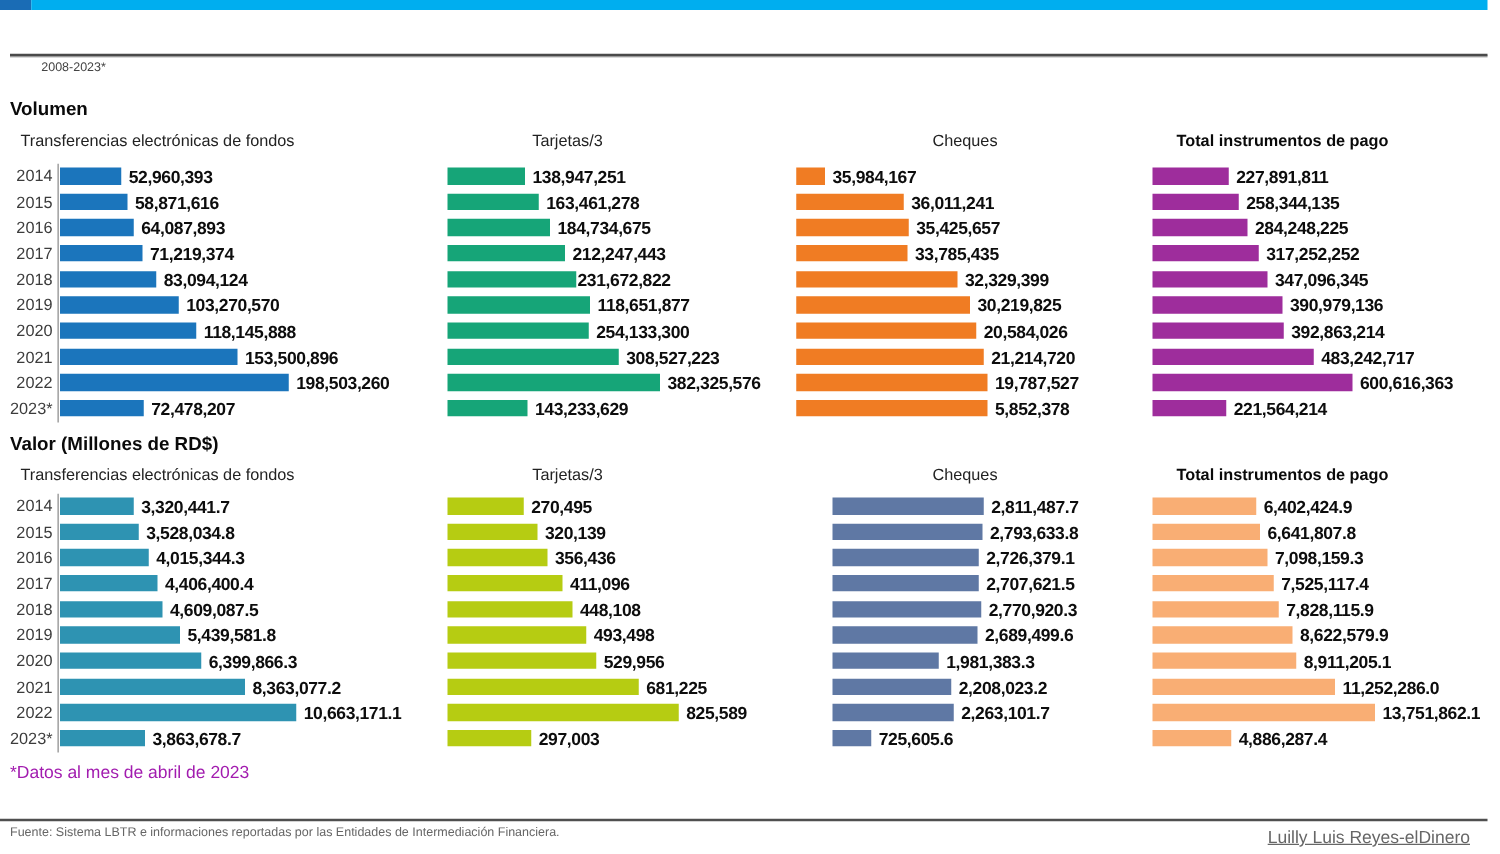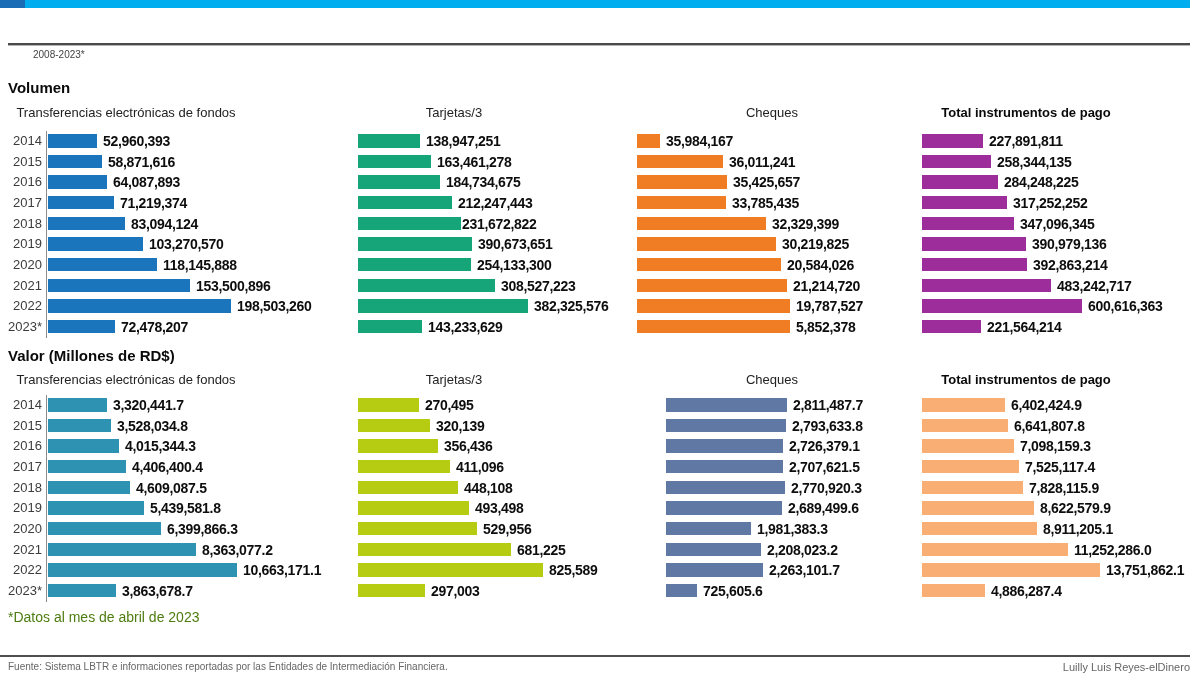--- a/index.html
+++ b/index.html
@@ -30,26 +30,26 @@
   .chx-3{left:1026px;}
   
   .rows{position:absolute;left:0;width:1200px;height:210px;padding-left:36px;}
   .rows-0{top:131px;}
   .rows-1{top:395px;}
   .axis{position:absolute;width:1px;background:#8c8c8c;top:0;height:207px;}
   .year{position:absolute;left:0;width:42px;text-align:right;font-size:13px;color:#3c3c3c;white-space:nowrap;}
   .bar{position:absolute;height:13.5px;}
   .val{position:absolute;font-size:14px;font-weight:700;letter-spacing:-0.3px;color:#0d0d0d;white-space:nowrap;line-height:16px;}
   
-  .footnote{position:absolute;left:8px;font-size:14px;color:#4d7c0f;}
+  .footnote{position:absolute;left:8px;font-size:14px;color:#a21caf;}
   .fn-0{top:609px;}
   .fn-1{top:631px;}
   .footer-rule{position:absolute;left:0;top:655px;width:1190px;height:2px;background:#4f4f4f;}
   .source{position:absolute;left:8px;top:661px;font-size:10px;color:#666;}
-  .credit{position:absolute;top:661px;right:10px;font-size:11px;color:#666;}
+  .credit{position:absolute;top:661px;right:24px;font-size:14px;color:#666;text-decoration:underline;}
 </style>
 </head>
 <body>
 
 <div class="page">
 
   <div class="accent-square"></div>
   <div class="accent-strip"></div>
   <div class="title-rule"></div>
   <div class="subtitle">2008-2023*</div>
@@ -95,21 +95,21 @@
       <div class="val" style="left: 426px; top: 2px;">138,947,251</div>
       <div class="bar" style="left: 358px; top: 23.65px; width: 73px; background: rgb(22, 165, 120);"></div>
       <div class="val" style="left: 437px; top: 22.65px;">163,461,278</div>
       <div class="bar" style="left: 358px; top: 44.3px; width: 82px; background: rgb(22, 165, 120);"></div>
       <div class="val" style="left: 446px; top: 43.3px;">184,734,675</div>
       <div class="bar" style="left: 358px; top: 64.95px; width: 94px; background: rgb(22, 165, 120);"></div>
       <div class="val" style="left: 458px; top: 63.95px;">212,247,443</div>
       <div class="bar" style="left: 358px; top: 85.6px; width: 103px; background: rgb(22, 165, 120);"></div>
       <div class="val" style="left: 462px; top: 84.6px; text-align: center;">231,672,822</div>
       <div class="bar" style="left: 358px; top: 106.25px; width: 114px; background: rgb(22, 165, 120);"></div>
-      <div class="val" style="left: 478px; top: 105.25px;">390,673,651</div>
+      <div class="val" style="left: 478px; top: 105.25px;">118,651,877</div>
       <div class="bar" style="left: 358px; top: 126.9px; width: 113px; background: rgb(22, 165, 120);"></div>
       <div class="val" style="left: 477px; top: 125.9px;">254,133,300</div>
       <div class="bar" style="left: 358px; top: 147.55px; width: 137px; background: rgb(22, 165, 120);"></div>
       <div class="val" style="left: 501px; top: 146.55px;">308,527,223</div>
       <div class="bar" style="left: 358px; top: 168.2px; width: 170px; background: rgb(22, 165, 120);"></div>
       <div class="val" style="left: 534px; top: 167.2px;">382,325,576</div>
       <div class="bar" style="left: 358px; top: 188.85px; width: 64px; background: rgb(22, 165, 120);"></div>
       <div class="val" style="left: 428px; top: 187.85px;">143,233,629</div>
       <div class="bar" style="left: 637px; top: 3px; width: 23px; background: rgb(240, 124, 35);"></div>
       <div class="val" style="left: 666px; top: 2px;">35,984,167</div>

